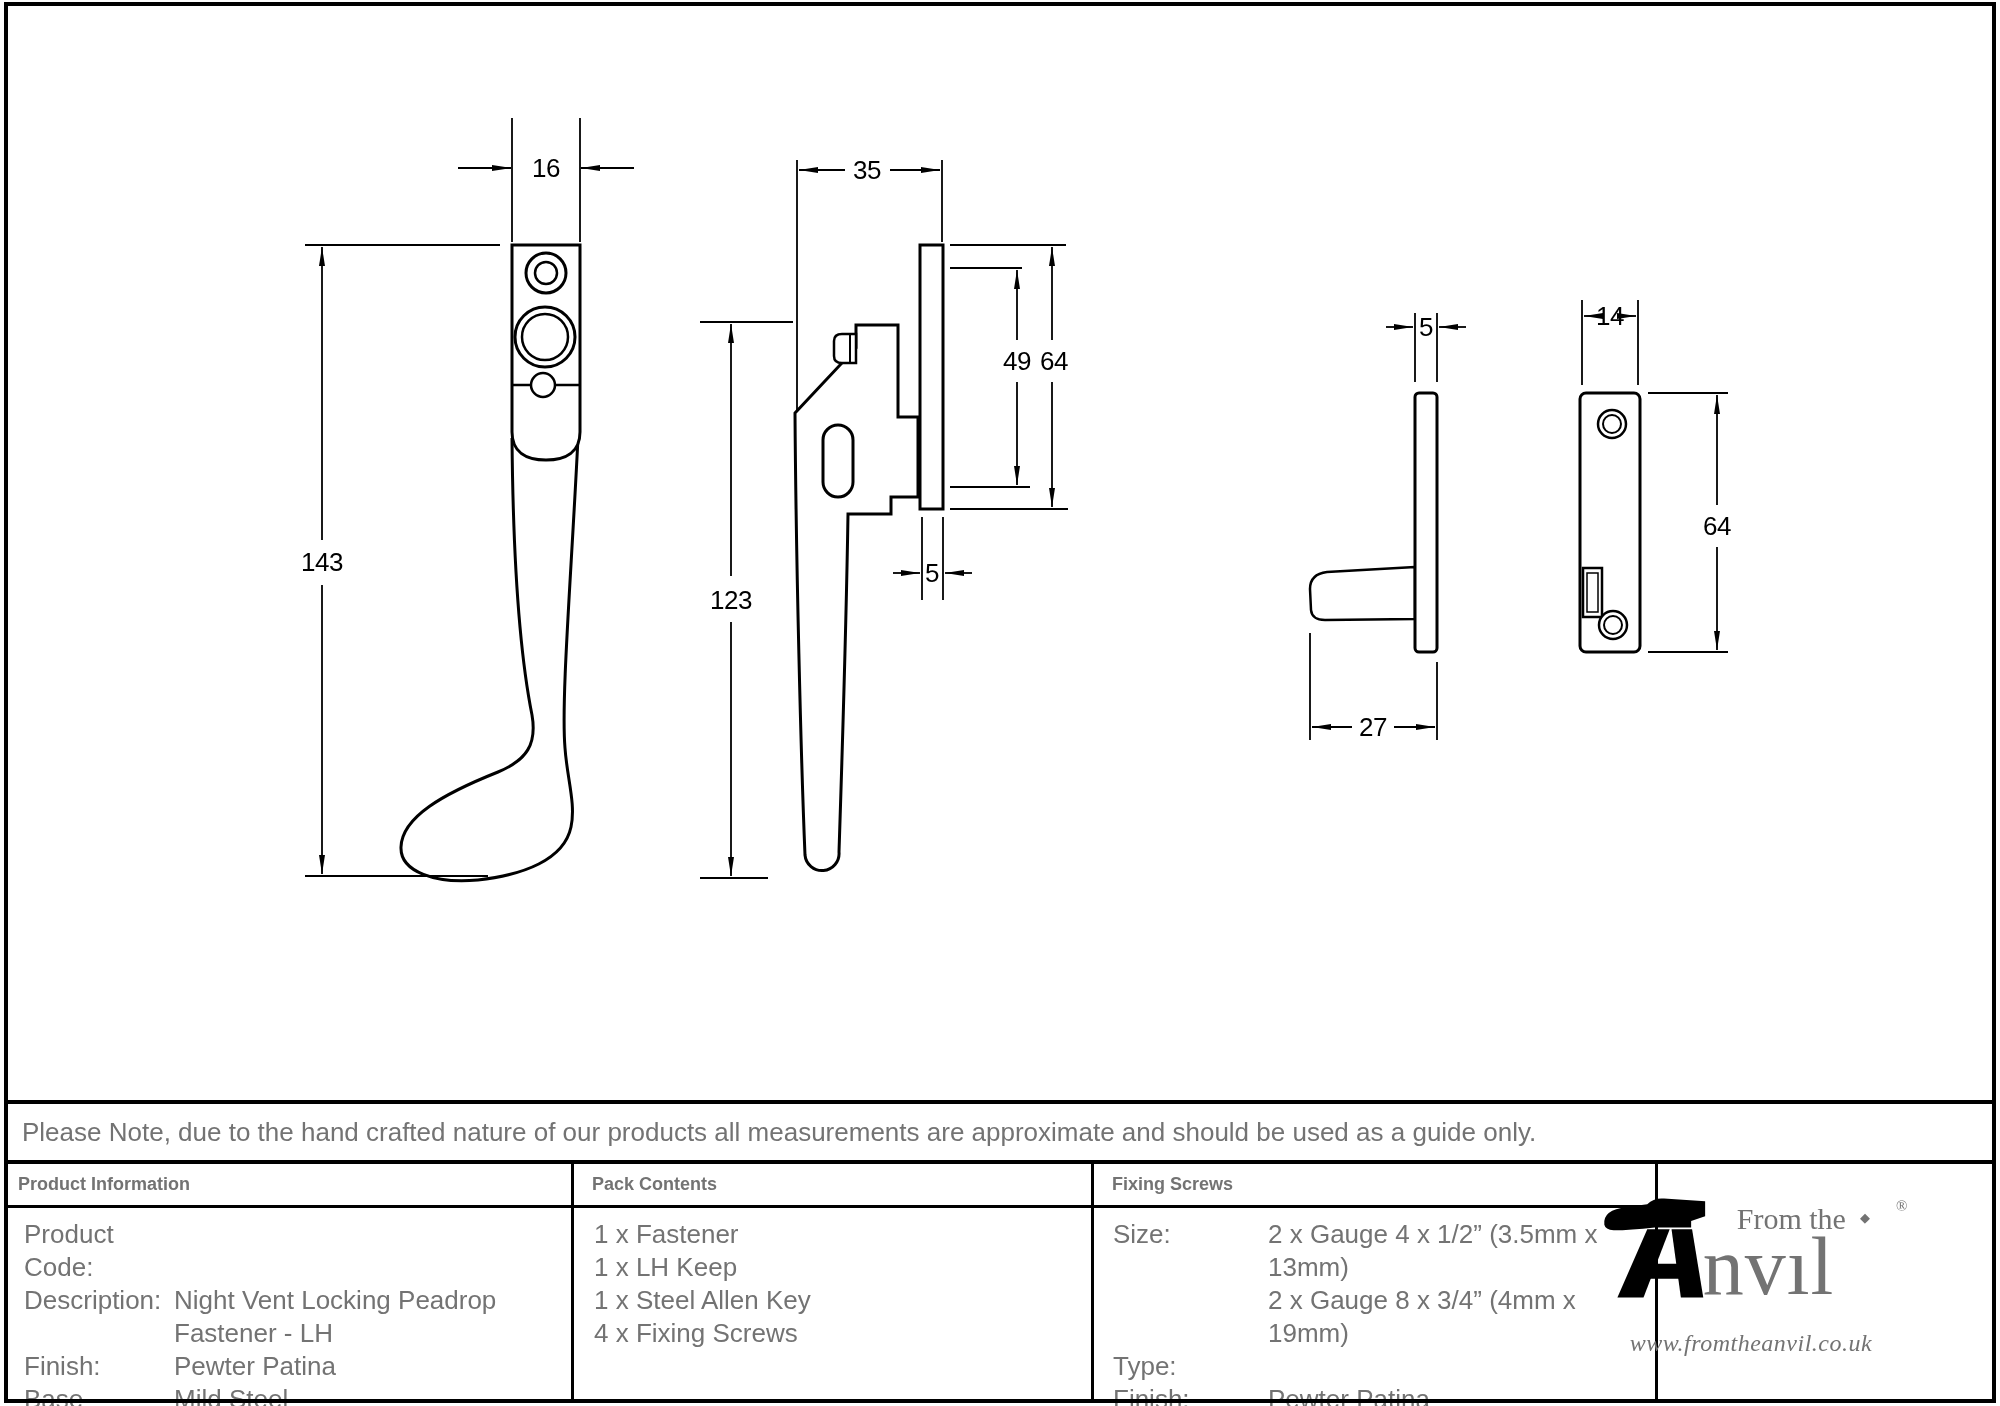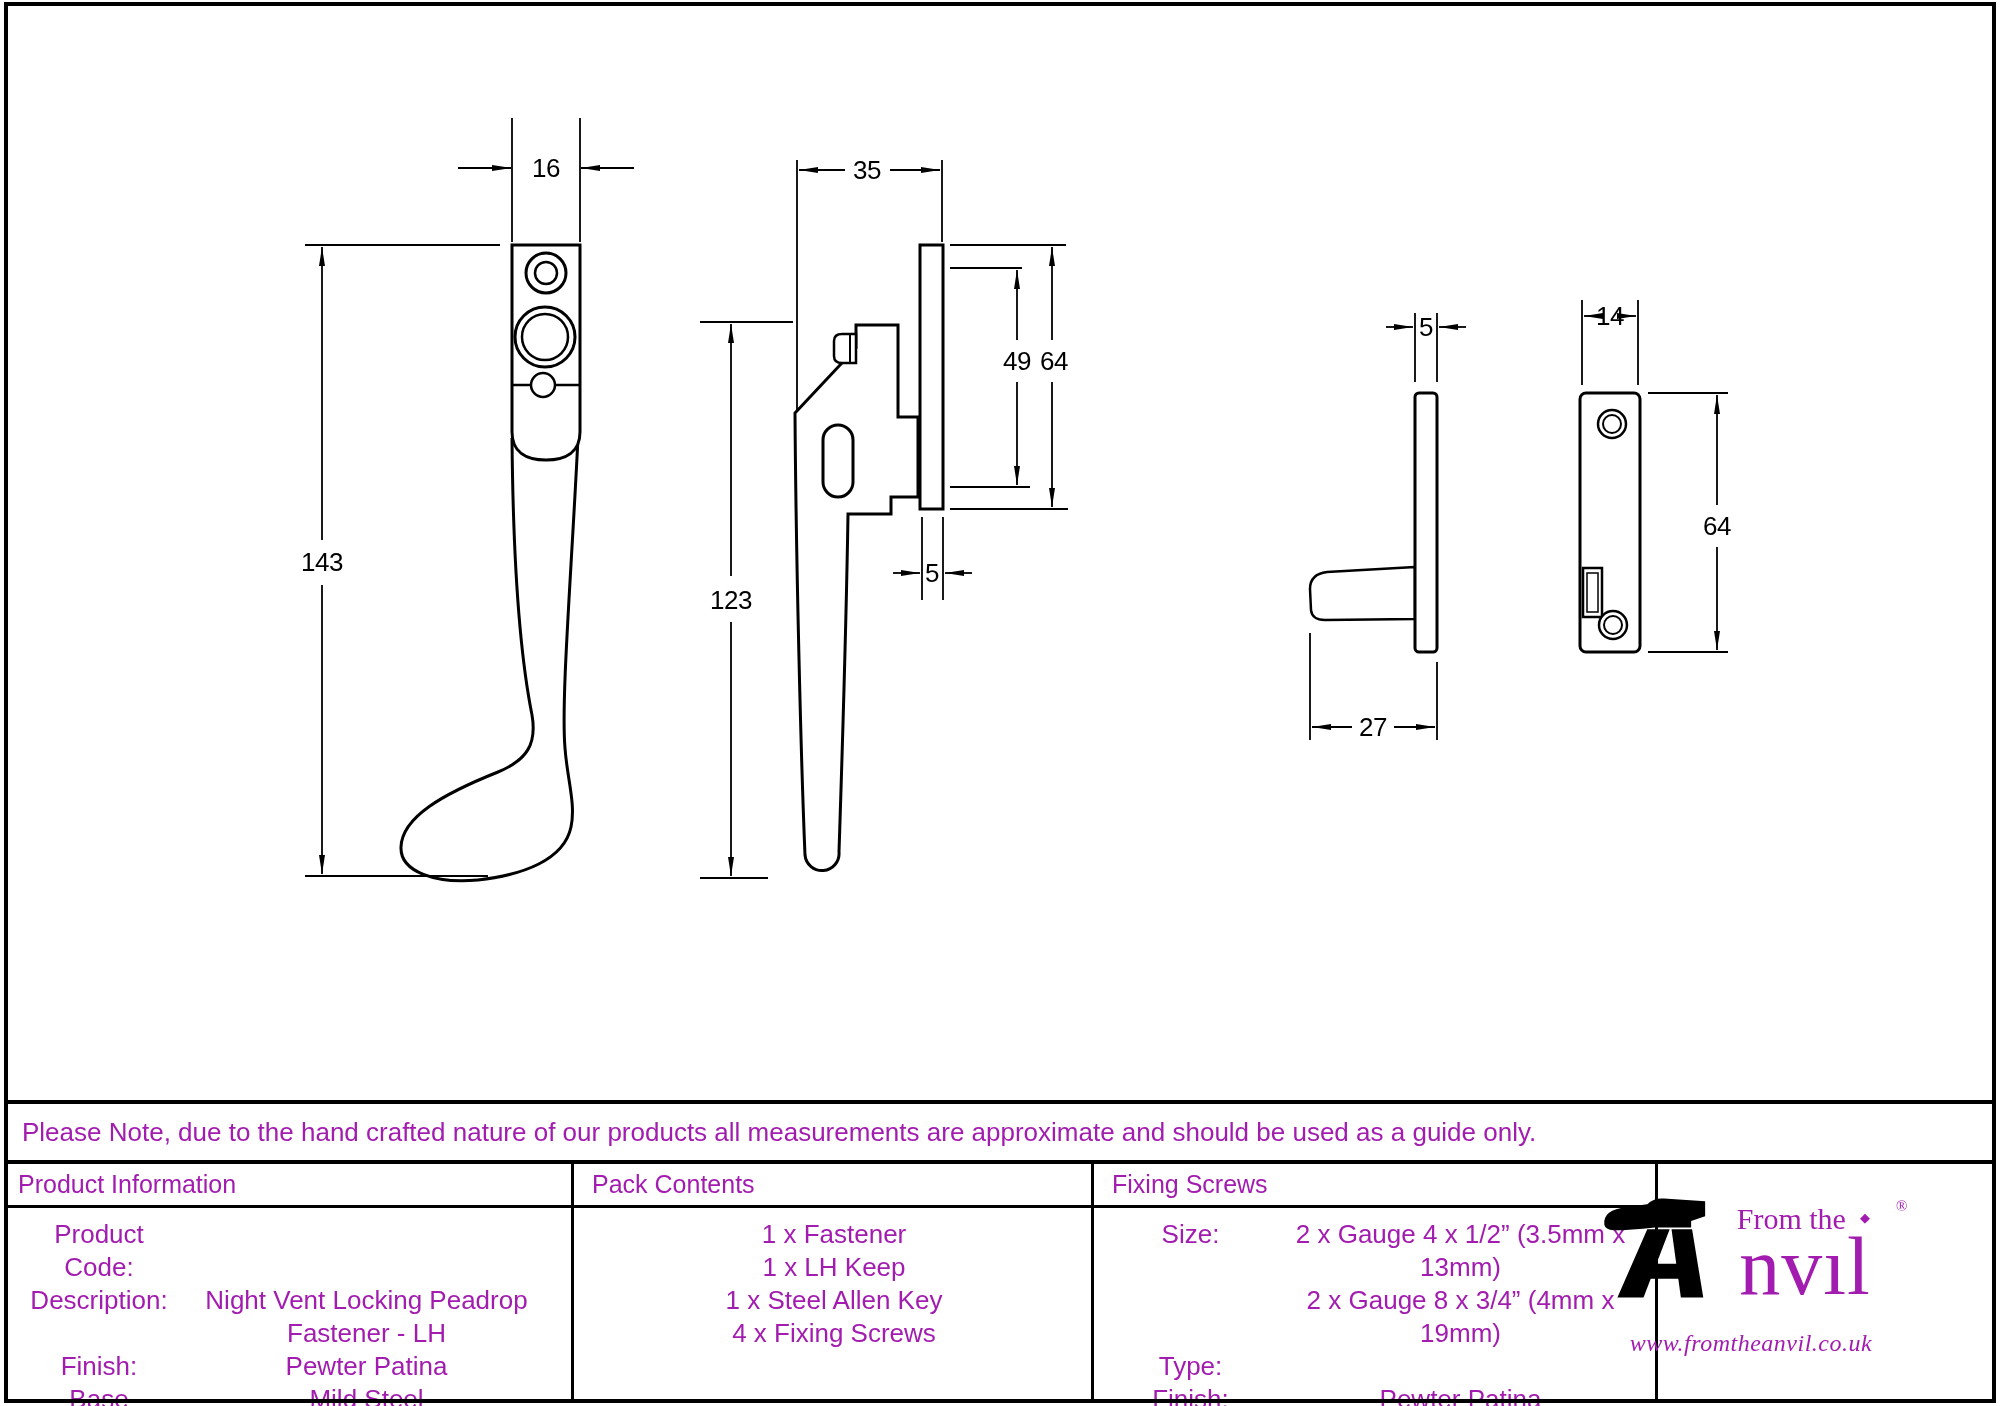--- a/index.html
+++ b/index.html
@@ -1,29 +1,29 @@
 <!DOCTYPE html>
 <html><head>
 <meta charset="utf-8">
 <style>
   html,body{margin:0;padding:0;background:#fff;}
   #page{position:relative;width:2000px;height:1406px;background:#fff;overflow:hidden;
-        font-family:"Liberation Sans",sans-serif;color:#a21caf;text-align:center;}
+        font-family:"Liberation Sans",sans-serif;color:#737373;}
   .abs{position:absolute;}
   #outer-border{left:4px;top:2px;right:4px;bottom:3px;border:4px solid #000;}
   .hline,.vline{background:#000;}
   
   #drawing-svg{left:0;top:0;}
   #drawing-svg path,#drawing-svg rect,#drawing-svg circle,#drawing-svg line{vector-effect:none;}
   .dimtxt{font-family:"Liberation Sans",sans-serif;font-size:26px;letter-spacing:-0.5px;fill:#000;}
   
   #note-bar{left:8px;top:1104px;width:1984px;height:56px;display:flex;align-items:center;}
   #note-bar span{font-size:26px;padding-left:14px;}
   
-  .th{font-size:25px;display:flex;align-items:center;height:45px;}
+  .th{font-size:18px;display:flex;align-items:center;height:45px;font-weight:bold;}
   .cellblock{font-size:26px;line-height:33px;}
   .row{display:flex;}
   .lbl{flex:0 0 150px;}
   .lbl2{flex:0 0 155px;}
   .val{flex:1;}
   
   #logo{left:1588px;top:1196px;width:326px;height:196px;display:flex;flex-direction:column;
         align-items:center;font-family:"Liberation Serif",serif;}
   #logo-main{display:flex;flex-direction:row;align-items:flex-start;}
   #logo-rightcol{display:flex;flex-direction:column;margin-left:-4px;}

